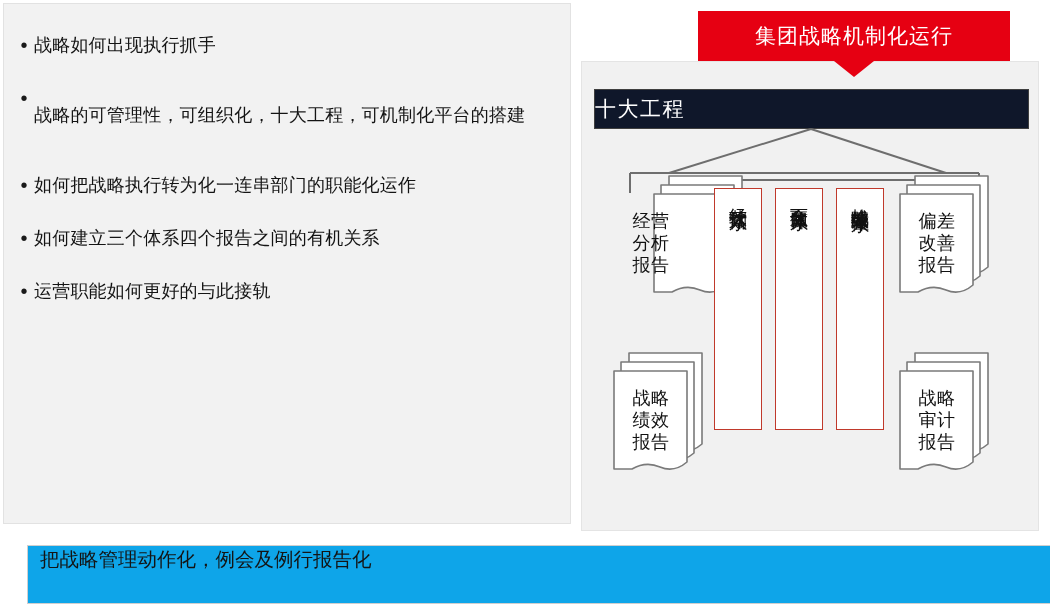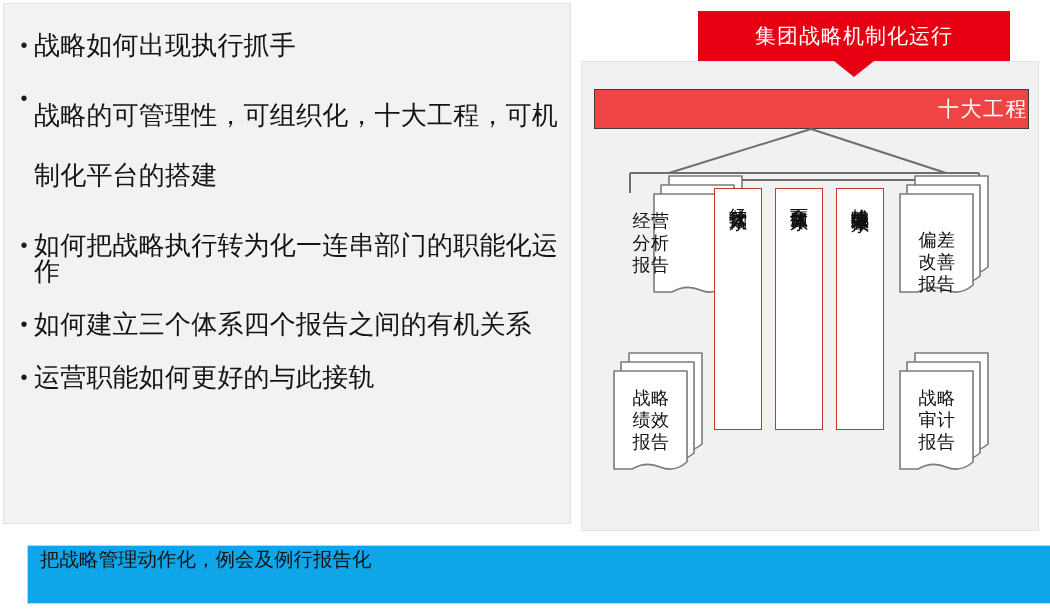--- a/index.html
+++ b/index.html
@@ -49,21 +49,21 @@
     flex: 0 0 auto;
     width: 20px;
     text-align: center;
     font-size: 20px;
     line-height: 26px;
     color: #1a1a1a;
   }
 
   .bullet-text {
     flex: 1 1 auto;
-    font-size: 26px;
+    font-size: 18px;
     line-height: 26px;
     color: #141414;
     letter-spacing: 0.2px;
   }
 
   .bullet-item.tall .bullet-text { line-height: 60px; }
 
   
   #bottom-bar {
     position: absolute;
@@ -121,25 +121,25 @@
     pointer-events: none;
   }
 
   
   #top-bar {
     position: absolute;
     left: 12px;
     top: 27px;
     width: 435px;
     height: 40px;
-    background: #ef4444;
+    background: #0f172a;
     border: 1.5px solid #3f3f3f;
     display: flex;
     align-items: center;
-    justify-content: flex-end;
+    justify-content: flex-start;
   }
   #top-bar-label {
     color: #ffffff;
     font-size: 21px;
     letter-spacing: 1.5px;
   }
 
   
   #connectors {
     position: absolute;
@@ -299,21 +299,21 @@
     </div>
 
     <div class="doc-stack" style="left:317px; top:113px; width:90px; height:127px;">
       <svg width="90" height="127" viewBox="0 0 90 127">
         <g fill="#ffffff" stroke="#7a7a7a" stroke-width="1.6" stroke-linejoin="round">
           <path d="M16,1 L89,1 L89,92 Q76,103 62,97 Q48,91 34,99 L16,99 Z"></path>
           <path d="M8,10 L81,10 L81,101 Q68,112 54,106 Q40,100 26,108 L8,108 Z"></path>
           <path d="M1,19 L74,19 L74,110 Q61,121 47,115 Q33,109 19,117 L1,117 Z"></path>
         </g>
       </svg>
-      <div class="doc-label" style="width:74px; height:98px; left:1px; top:19px;margin-top:19px;">偏差
+      <div class="doc-label" style="width:74px; height:98px; left:1px; top:19px;">偏差
 改善
 报告</div>
     </div>
 
     <div class="doc-stack" style="left:317px; top:290px; width:90px; height:127px;">
       <svg width="90" height="127" viewBox="0 0 90 127">
         <g fill="#ffffff" stroke="#7a7a7a" stroke-width="1.6" stroke-linejoin="round">
           <path d="M16,1 L89,1 L89,92 Q76,103 62,97 Q48,91 34,99 L16,99 Z"></path>
           <path d="M8,10 L81,10 L81,101 Q68,112 54,106 Q40,100 26,108 L8,108 Z"></path>
           <path d="M1,19 L74,19 L74,110 Q61,121 47,115 Q33,109 19,117 L1,117 Z"></path>

